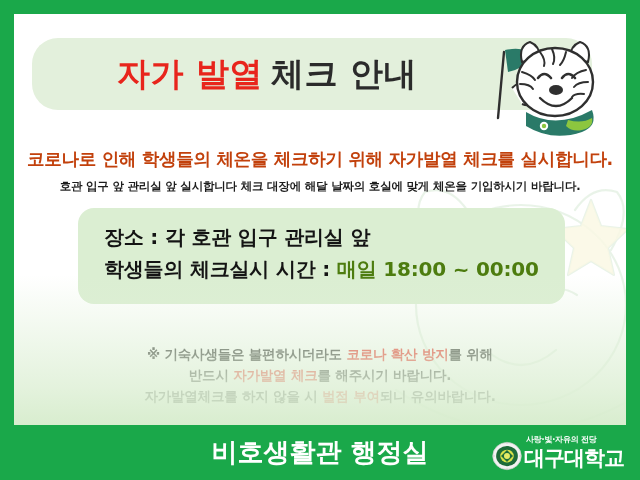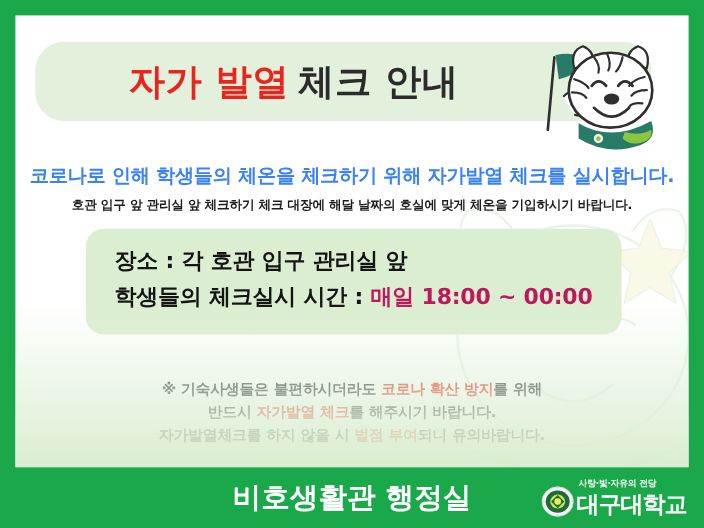--- a/index.html
+++ b/index.html
@@ -97,21 +97,21 @@
   
   .headline {
     position: absolute;
     left: 0;
     right: 0;
     top: 133px;
     text-align: center;
     font-family: "DejaVu Sans", "Liberation Sans", sans-serif;
     font-size: 17.5px;
     font-weight: 700;
-    color: #3b82f6;
+    color: #c2410c;
     white-space: nowrap;
     letter-spacing: -0.3px;
   }
   .subheadline {
     position: absolute;
     left: 0;
     right: 0;
     top: 165px;
     text-align: center;
     font-family: "DejaVu Sans", "Liberation Sans", sans-serif;
@@ -138,21 +138,21 @@
     white-space: nowrap;
     font-family: "DejaVu Sans", "Liberation Sans", sans-serif;
     font-size: 20px;
     font-weight: 700;
     color: #141414;
     letter-spacing: -0.2px;
   }
   .info-line.l1 { top: 16px; }
   .info-line.l2 { top: 48px; }
   .info-line .hl {
-    color: #be185d;
+    color: #4d7c0f;
   }
 
   
   .notice {
     position: absolute;
     left: 0;
     right: 0;
     top: 330px;
     text-align: center;
     font-family: "DejaVu Sans", "Liberation Sans", sans-serif;
@@ -289,21 +289,21 @@
 
       <ellipse cx="74" cy="64" rx="7" ry="5" fill="#2f2f2f"></ellipse>
 
       <path d="M58 72 q16 16 32 0" stroke="#2f2f2f" stroke-width="2.4" fill="none" stroke-linecap="round"></path>
 
       <circle cx="62" cy="100" r="5" fill="#ffffff" stroke="#2a7a68" stroke-width="1.6"></circle>
       <circle cx="62" cy="100" r="2.2" fill="#8cc63f"></circle>
     </svg>
 
     <div class="headline">코로나로 인해 학생들의 체온을 체크하기 위해 자가발열 체크를 실시합니다.</div>
-    <div class="subheadline">호관 입구 앞 관리실 앞 체크하기 체크 대장에 해달 날짜의 호실에 맞게 체온을 기입하시기 바랍니다.</div>
+    <div class="subheadline">호관 입구 앞 관리실 앞 실시합니다 체크 대장에 해달 날짜의 호실에 맞게 체온을 기입하시기 바랍니다.</div>
 
     <div class="info-box">
       <div class="info-line l1">장소 : 각 호관 입구 관리실 앞</div>
       <div class="info-line l2"><span>학생들의 체크실시 시간 : </span><span class="hl">매일 18:00 ~ 00:00</span></div>
     </div>
 
     <div class="notice">
       <div class="notice-line"><span>※ 기숙사생들은 불편하시더라도 </span><span class="hl">코로나 확산 방지</span><span>를 위해</span></div>
       <div class="notice-line"><span>반드시 </span><span class="hl">자가발열 체크</span><span>를 해주시기 바랍니다.</span></div>
       <div class="notice-line"><span>자가발열체크를 하지 않을 시 </span><span class="hl">벌점 부여</span><span>되니 유의바랍니다.</span></div>

